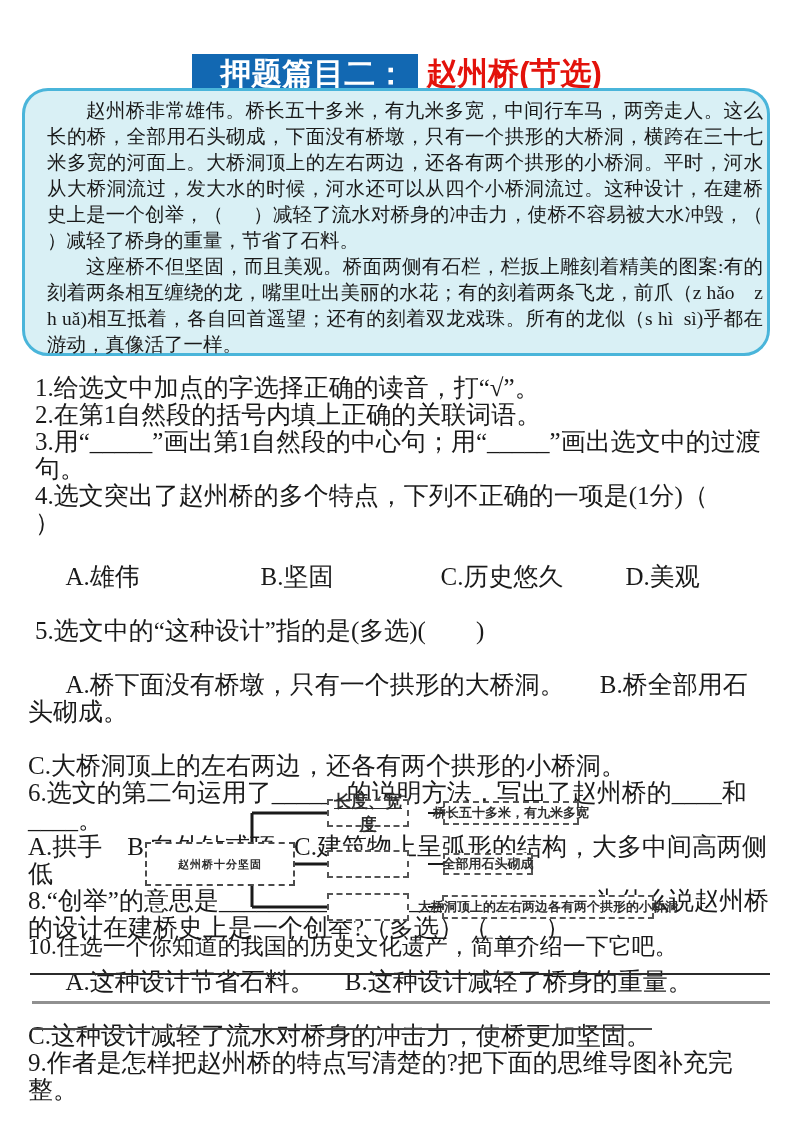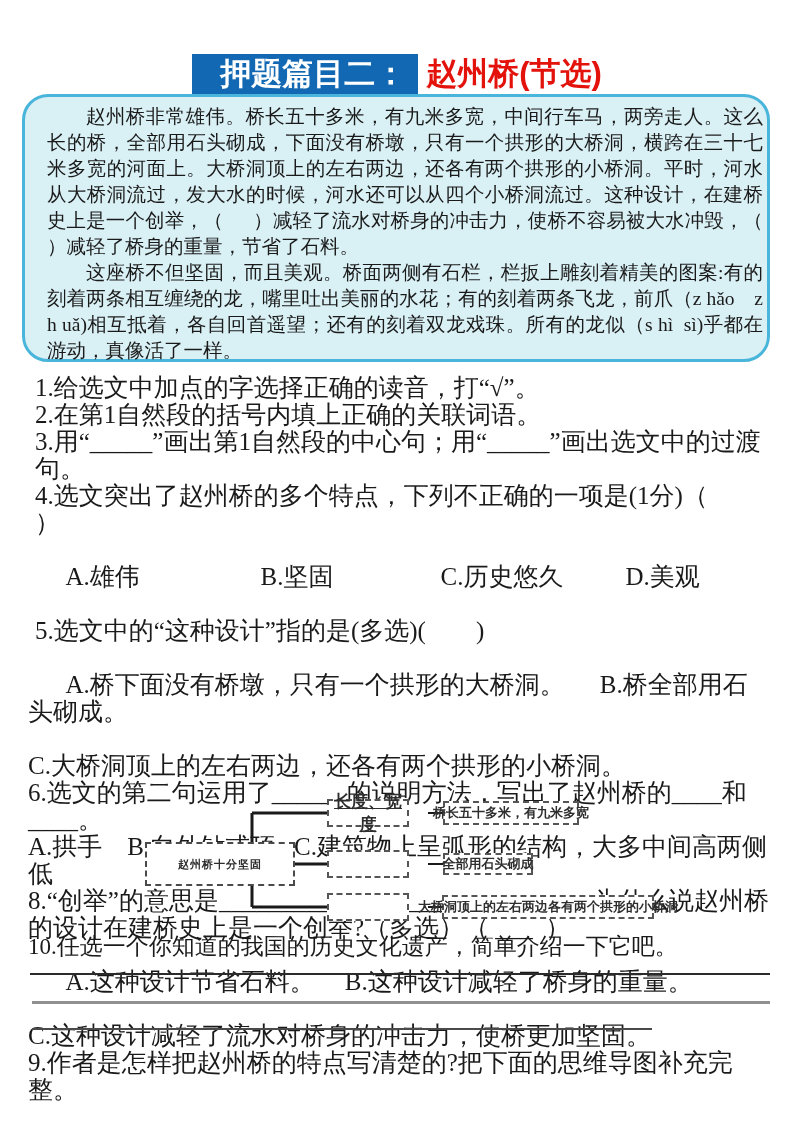--- a/index.html
+++ b/index.html
@@ -11,21 +11,21 @@
   
   .title-row{
     position:absolute;top:54px;left:0;width:100%;text-align:center;
     font-family:"Liberation Sans","DejaVu Sans",sans-serif;
     font-weight:bold;font-size:31px;line-height:40px;white-space:nowrap;
   }
   .title-badge{background:var(--title-bg,#1268b2);color:#ffffff;padding:2px 12px 4px 28px;}
   .title-red{color:var(--title-red,#e3120b);margin-left:8px;}
   
   .passage-box{
-    position:absolute;left:22px;top:94px;width:748px;height:268px;box-sizing:border-box;
+    position:absolute;left:22px;top:88px;width:748px;height:268px;box-sizing:border-box;
     background:var(--box-bg,#d9f0f5);
     border:3px solid var(--box-border,#4ab5da);
     border-radius:26px;
     padding:7px 4px 8px 22px;
     font-size:19.5px;line-height:26px;text-align:justify;
   }
   .passage-box p{margin:0;text-indent:2em;white-space:pre-wrap;}
   
   .questions{
     position:absolute;left:28px;top:374px;width:742px;

